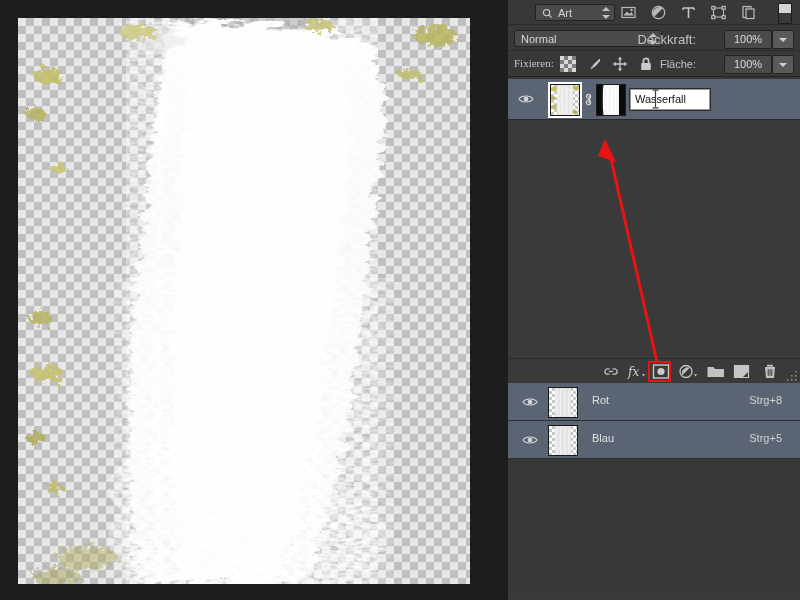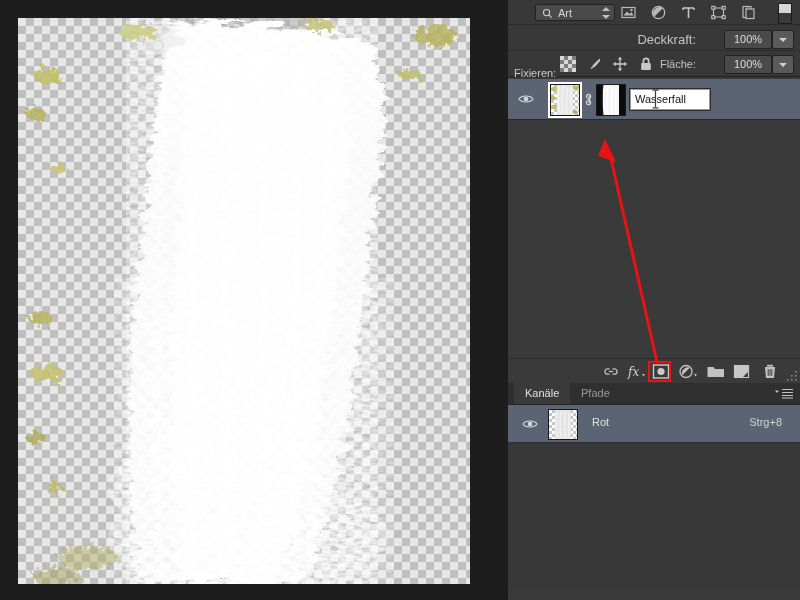--- a/index.html
+++ b/index.html
@@ -57,21 +57,21 @@
   #blend-combo{left:6px;top:5px;width:148px;padding-left:6px;}
   #opacity-label{position:absolute;right:104px;top:7px;font-size:13px;color:#c3c3c3;}
   #opacity-field{position:absolute;right:28px;top:5px;width:46px;height:17px;line-height:16px;
     text-align:center;background:#4a4a4a;border:1px solid #222;border-radius:2px;color:#dcdcdc;}
   #opacity-drop{position:absolute;right:6px;top:5px;width:20px;height:17px;background:#5a5a5a;
     border:1px solid #222;border-radius:2px;}
   #opacity-drop:after{content:"";position:absolute;left:6px;top:7px;border-left:4px solid transparent;
     border-right:4px solid transparent;border-top:4px solid #d0d0d0;}
 
   #lock-row{height:26px;background:#383838;border-bottom:1px solid #222;}
-  #lock-label{position:absolute;left:6px;top:16px;}
+  #lock-label{position:absolute;left:6px;top:6px;font-family:Liberation Serif, serif;}
   .lock-icon{position:absolute;top:5px;width:16px;height:16px;}
   #fill-label{position:absolute;right:104px;top:7px;font-size:11px;color:#c3c3c3;}
   #fill-field{position:absolute;right:28px;top:4px;width:46px;height:17px;line-height:16px;
     text-align:center;background:#4a4a4a;border:1px solid #222;border-radius:2px;color:#dcdcdc;}
   #fill-drop{position:absolute;right:6px;top:4px;width:20px;height:17px;background:#5a5a5a;
     border:1px solid #222;border-radius:2px;}
   #fill-drop:after{content:"";position:absolute;left:6px;top:7px;border-left:4px solid transparent;
     border-right:4px solid transparent;border-top:4px solid #d0d0d0;}
 
   
@@ -264,20 +264,24 @@
               <rect x="3" y="2.5" width="8" height="11" fill="none" stroke="#b9b9b9" stroke-width="1.2"></rect>
               <rect x="6" y="5" width="8" height="9.5" fill="#3a3a3a" stroke="#b9b9b9" stroke-width="1.2"></rect>
               <path d="M6 5 L9 2.5" stroke="#b9b9b9" stroke-width="1"></path>
             </svg>
         </div>
 
         <div id="filter-toggle"></div>
       </div>
 
       <div class="opt-row" id="blend-row">
+        <div class="combo" id="blend-combo">
+          <span>Normal</span>
+          <span class="stepper"></span>
+        </div>
         <span id="opacity-label">Deckkraft:</span>
         <div id="opacity-field">100%</div>
         <div id="opacity-drop"></div>
       </div>
 
       <div class="opt-row" id="lock-row">
         <span id="lock-label">Fixieren:</span>
         <div class="lock-icon" style="left:52px">
           <svg viewBox="0 0 16 16">
               <rect width="16" height="16" fill="#7d7d7d"></rect>
@@ -417,46 +421,54 @@
           <rect x="5" y="9" width="1.6" height="1.6"></rect>
               <rect x="1" y="9" width="1.6" height="1.6"></rect>
             </g>
         </svg>
       </div>
 
       <div id="mask-highlight"></div>
     </div>
 
     <div id="channels-panel">
-      <div id="ch-tabbar">
-        <div class="ch-tab active" style="left:6px">Kanäle</div>
-        <div class="ch-tab" style="left:62px">Pfade</div>
-        <svg id="ch-menu" viewBox="0 0 20 11">
-          <path d="M1 2.5 L5 2.5 L3 5 Z" fill="#c2c2c2"></path>
-          <path d="M8 1.5 H19 M8 4.5 H19 M8 7.5 H19 M8 10 H19" stroke="#c2c2c2" stroke-width="1.2"></path>
-        </svg>
-      </div>
 
       <div id="ch-rows">
           <div class="ch-row">
             <div class="ch-eye"><svg viewBox="0 0 16 16">
                 <path d="M1 8 C3.5 4, 12.5 4, 15 8 C12.5 12, 3.5 12, 1 8 Z" fill="none" stroke="#d8d8d8" stroke-width="1.1"></path>
                 <circle cx="8" cy="8" r="2.3" fill="#d8d8d8"></circle>
               </svg></div>
             <div class="ch-thumb">
               <div class="ck"></div>
               <svg viewBox="0 0 28 29" style="position:absolute;inset:0">
                 <rect x="6" y="0" width="16" height="29" fill="#efefef" opacity="0.9"></rect>
                 <path d="M8 2 C7 10 7 19 9 28 M12 1 C11 10 11 20 12 28 M16 2 C16 11 15 21 16 28 M20 3 C20 12 19 21 20 28" stroke="#fff" stroke-width="1.5" fill="none"></path>
                 <rect x="6" y="0" width="16" height="29" fill="#a8a8a8" opacity="0.16"></rect>
               </svg>
             </div>
             <div class="ch-name">Rot</div>
             <div class="ch-short">Strg+8</div>
           </div>
+          <div class="ch-row">
+            <div class="ch-eye"><svg viewBox="0 0 16 16">
+                <path d="M1 8 C3.5 4, 12.5 4, 15 8 C12.5 12, 3.5 12, 1 8 Z" fill="none" stroke="#d8d8d8" stroke-width="1.1"></path>
+                <circle cx="8" cy="8" r="2.3" fill="#d8d8d8"></circle>
+              </svg></div>
+            <div class="ch-thumb">
+              <div class="ck"></div>
+              <svg viewBox="0 0 28 29" style="position:absolute;inset:0">
+                <rect x="6" y="0" width="16" height="29" fill="#efefef" opacity="0.9"></rect>
+                <path d="M8 2 C7 10 7 19 9 28 M12 1 C11 10 11 20 12 28 M16 2 C16 11 15 21 16 28 M20 3 C20 12 19 21 20 28" stroke="#fff" stroke-width="1.5" fill="none"></path>
+                <rect x="6" y="0" width="16" height="29" fill="#a8a8a8" opacity="0.16"></rect>
+              </svg>
+            </div>
+            <div class="ch-name">Blau</div>
+            <div class="ch-short">Strg+5</div>
+          </div>
         </div>
 
       <div id="ch-bottombar"></div>
     </div>
   </div>
 
   <svg id="annot" viewBox="0 0 800 600">
     <line x1="657" y1="362" x2="609" y2="150" stroke="#e81313" stroke-width="3"></line>
     <path d="M605 139 L616 162 L598 156 Z" fill="#e81313"></path>
   </svg>

